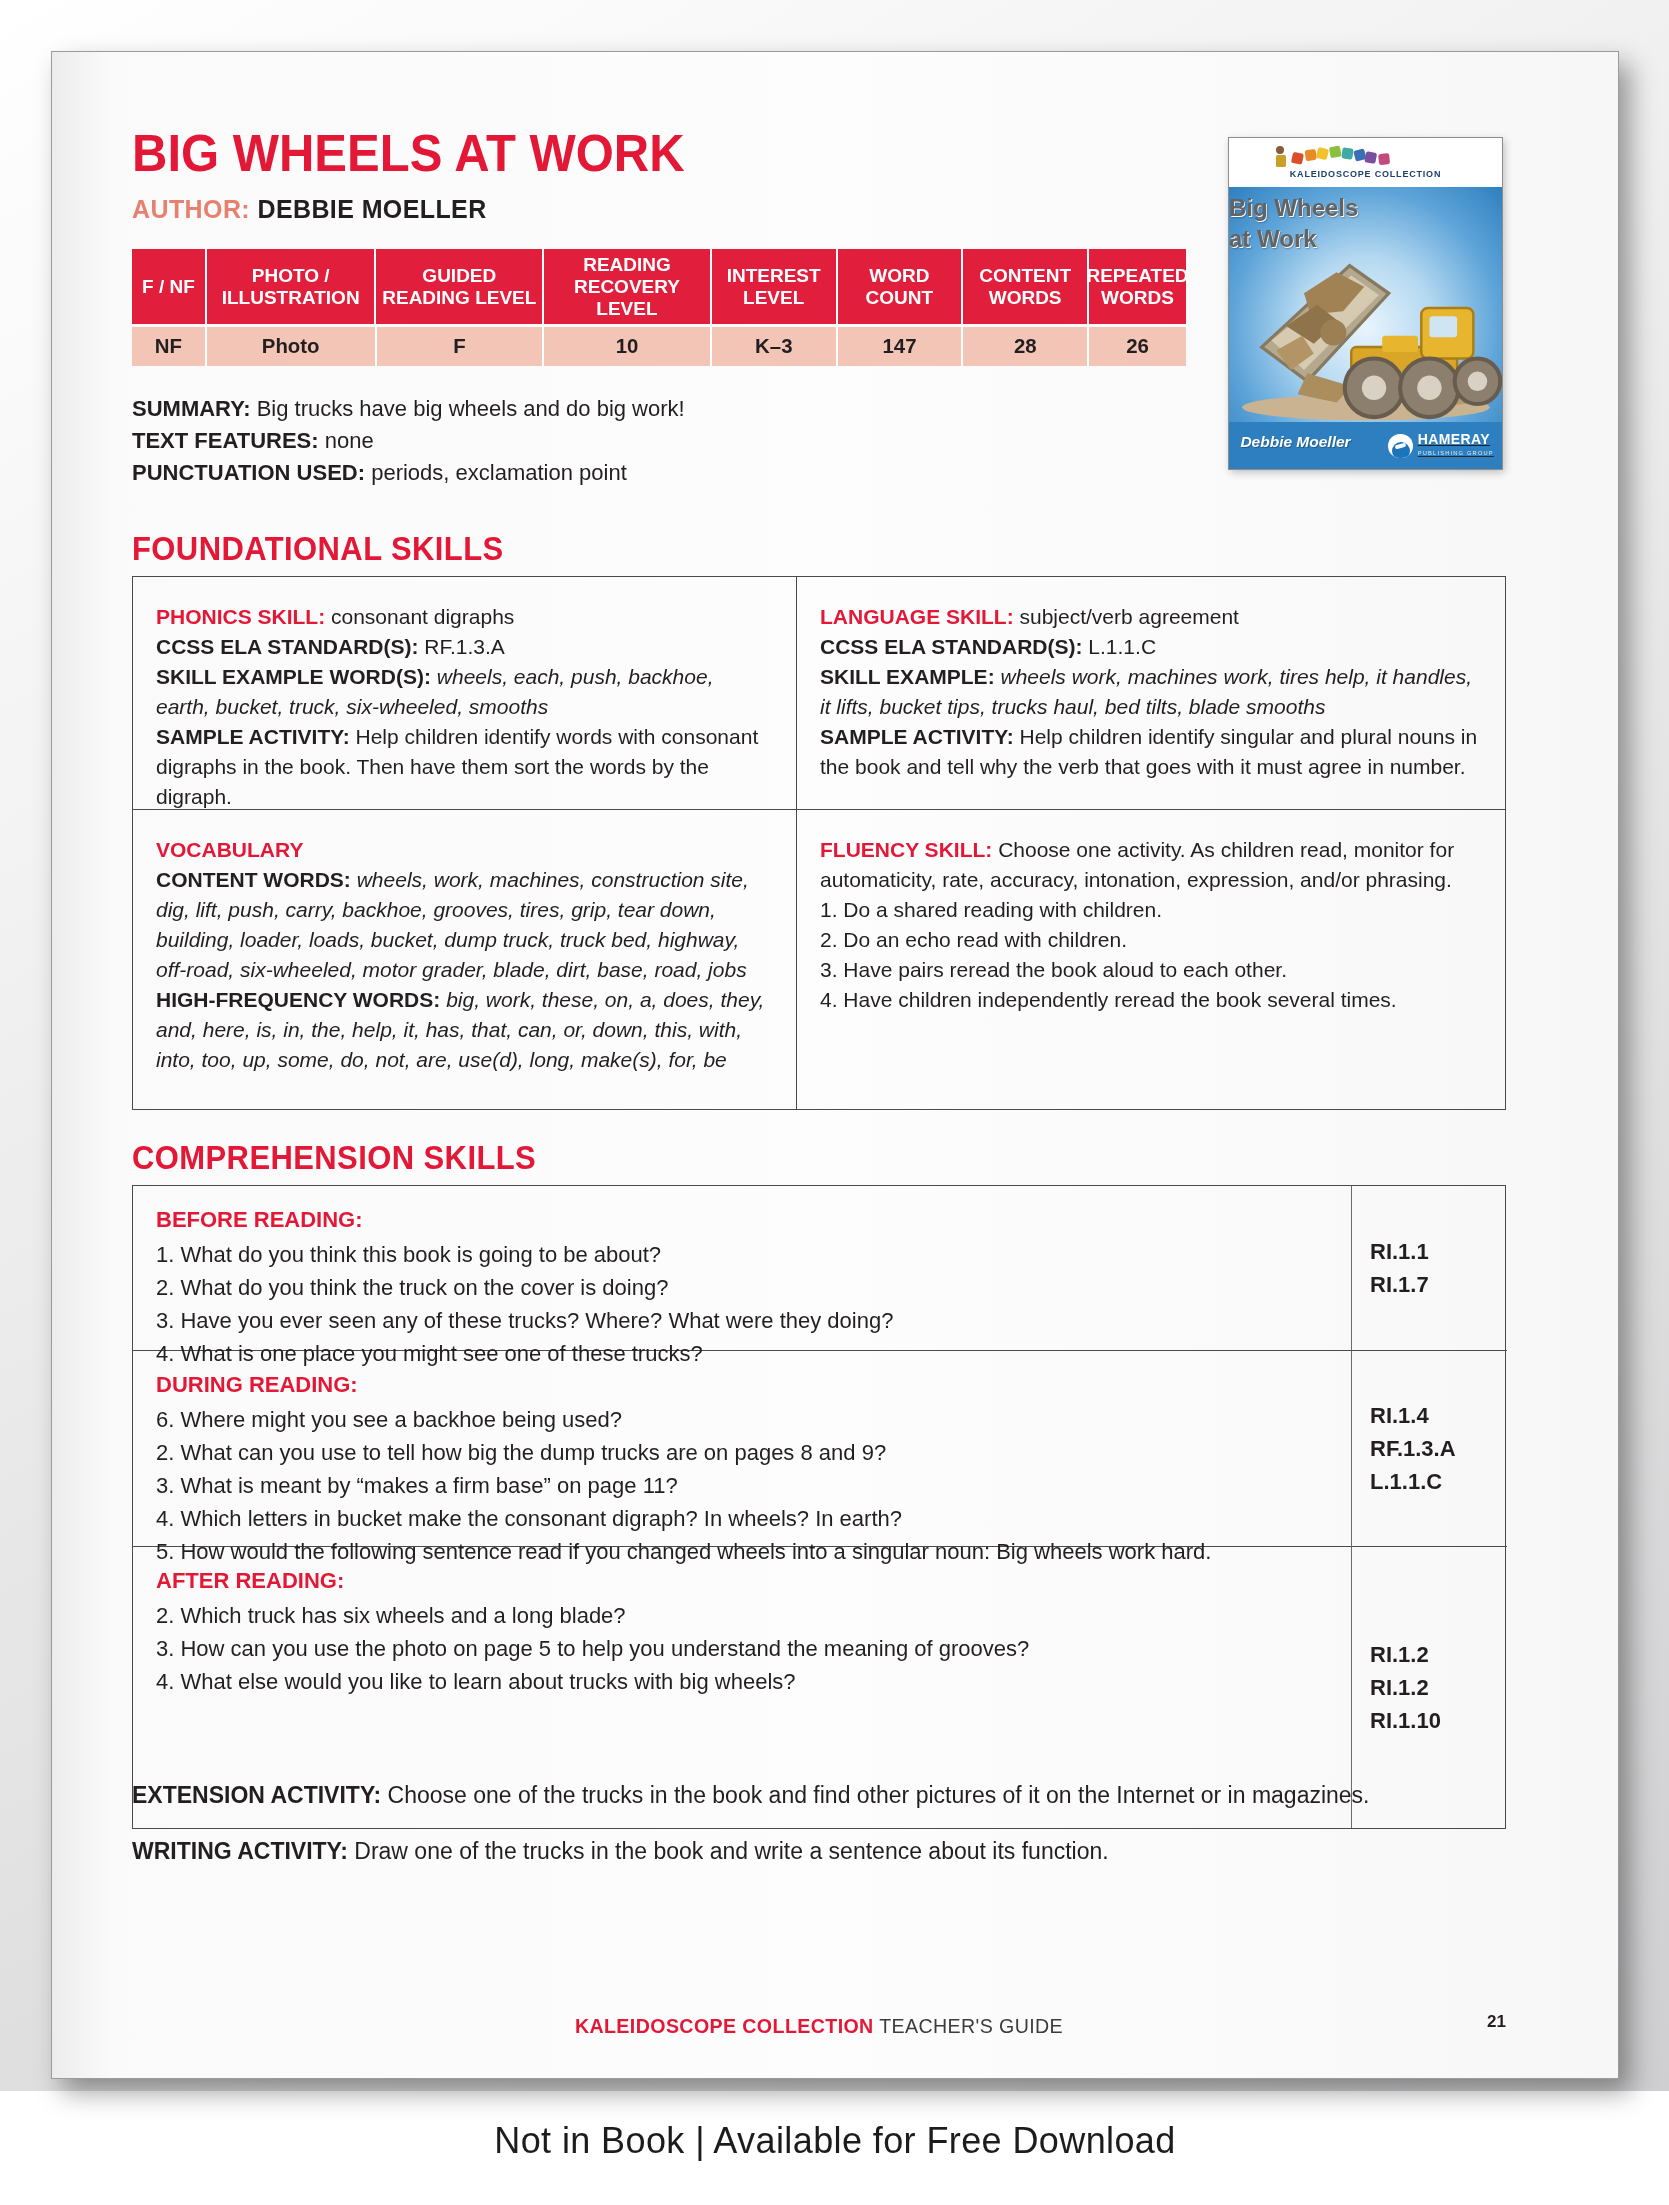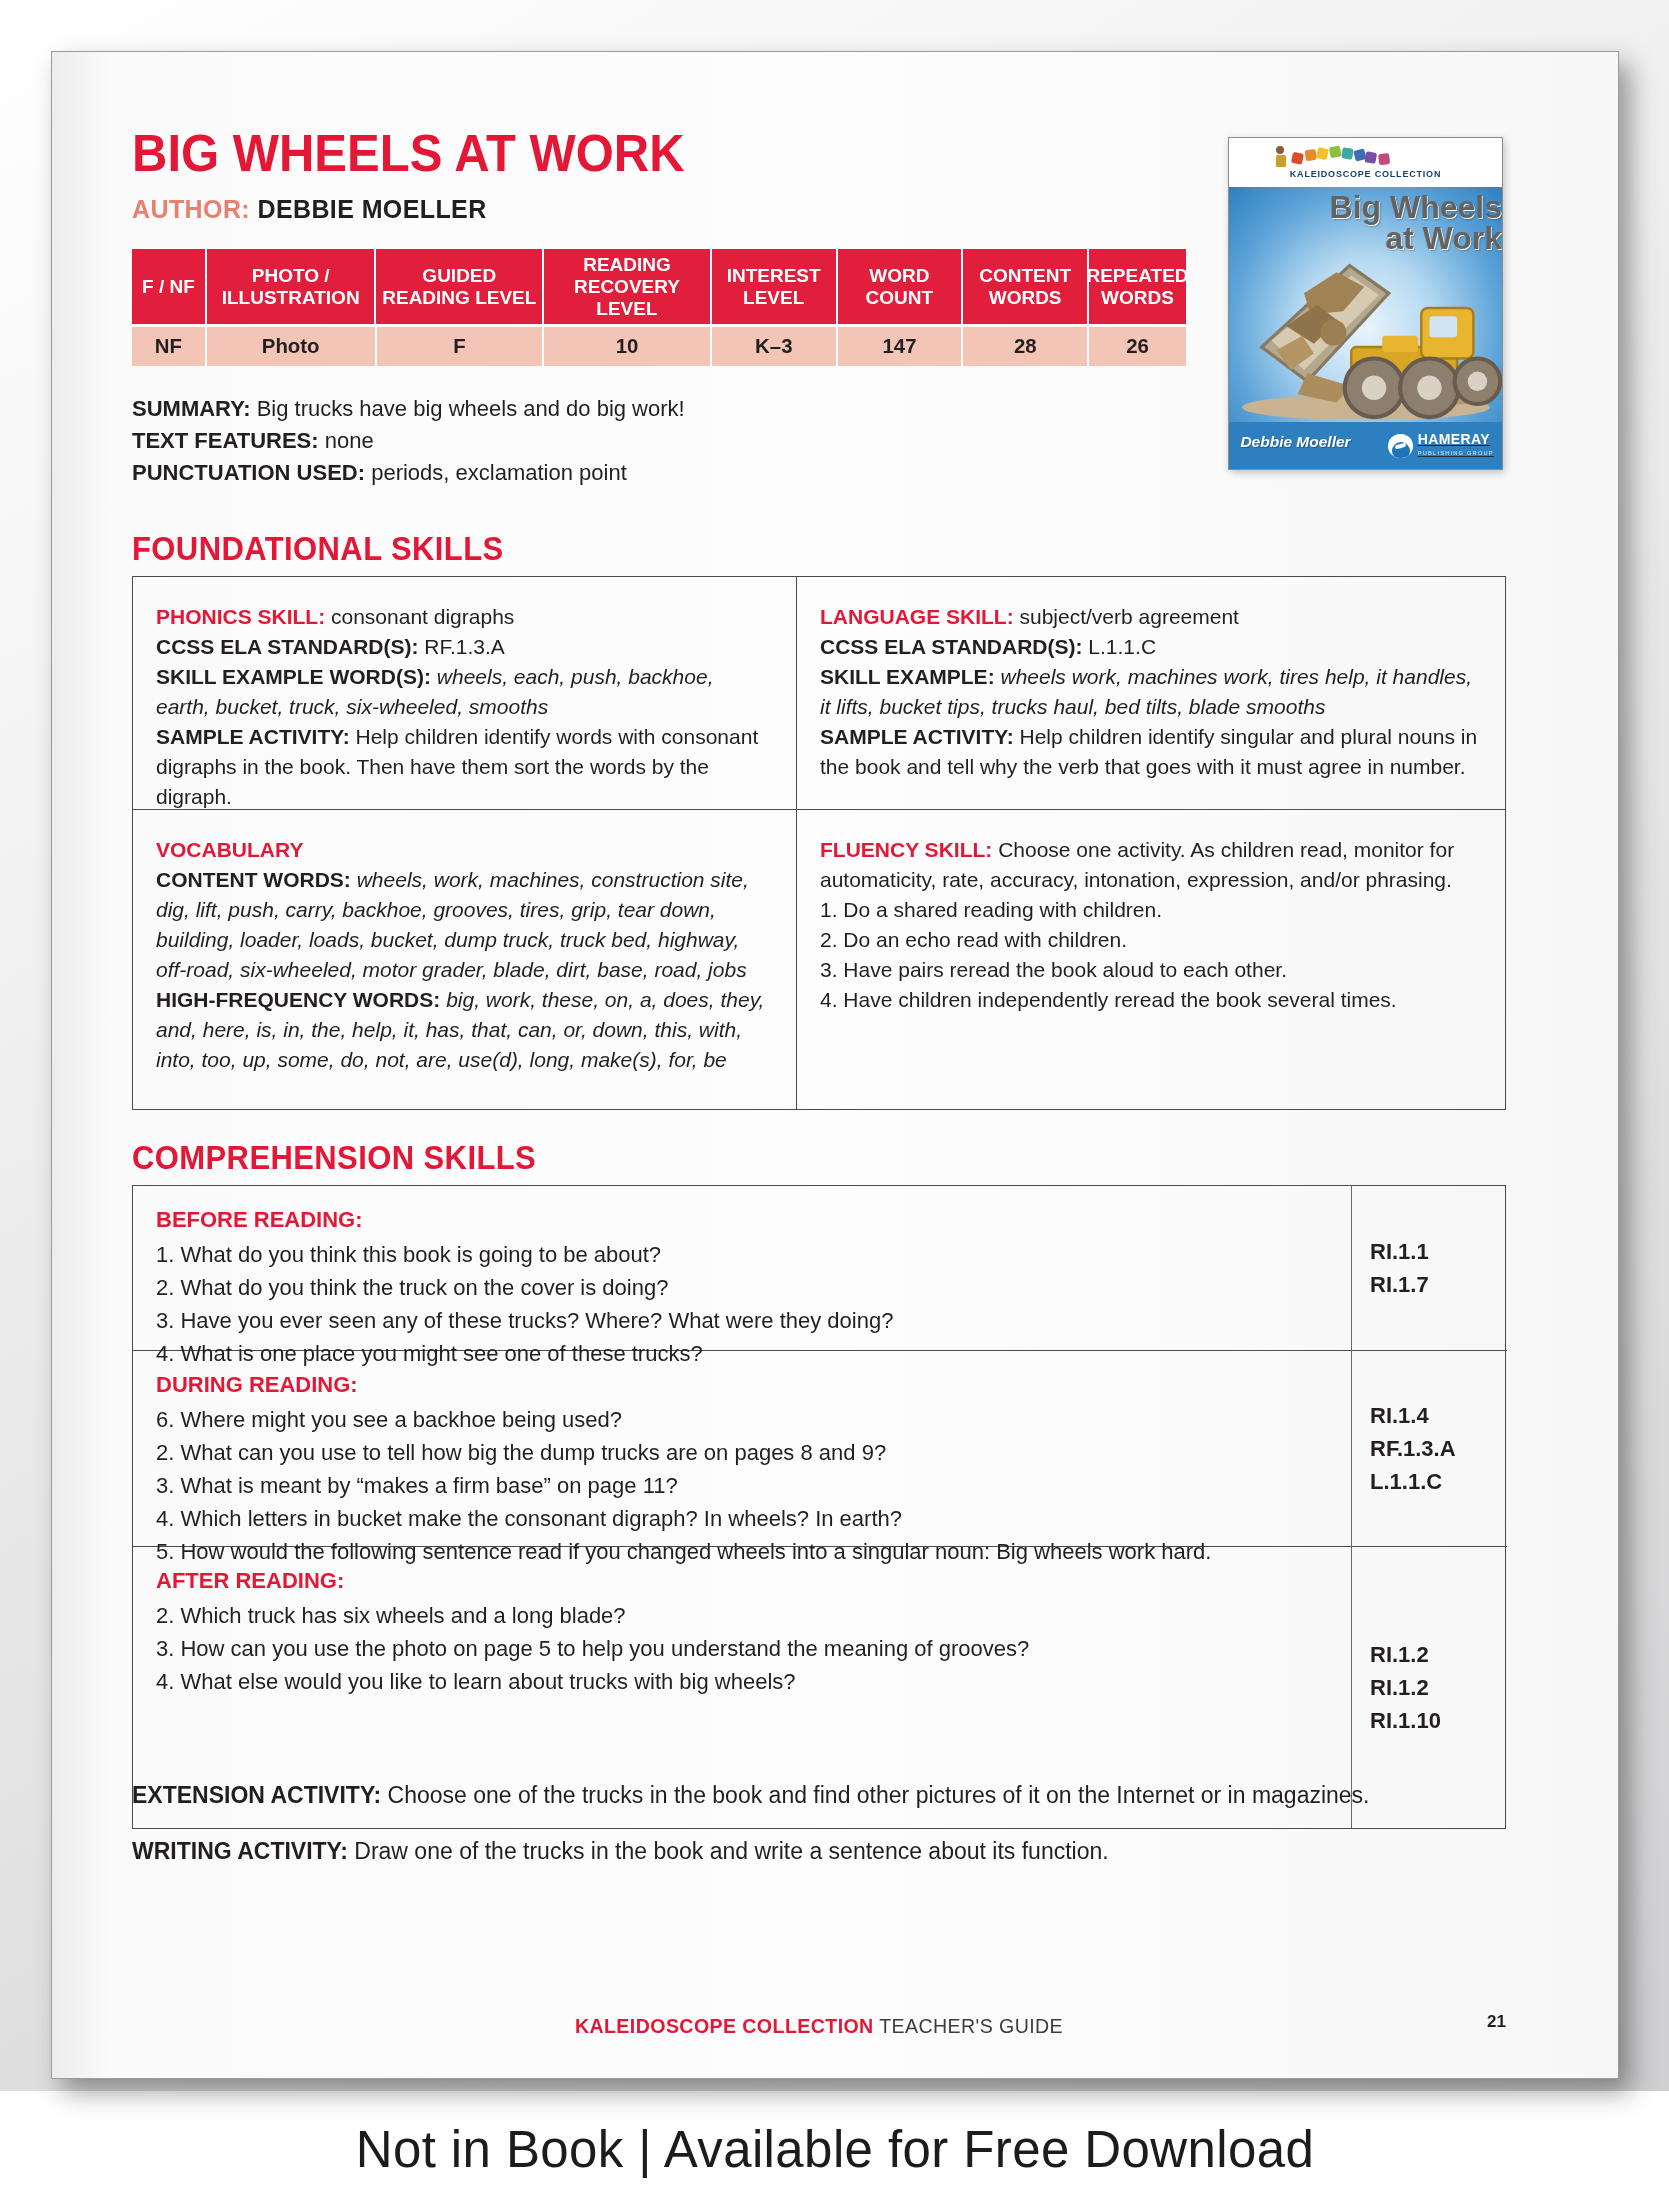--- a/index.html
+++ b/index.html
@@ -72,22 +72,22 @@
   .logo-kid .body{width:9.8px;height:11.4px;background:#c9a02a;border-radius:1.6px;margin-top:0.8px;}
   .logo-text{
     position:absolute;left:0;top:31px;width:100%;text-align:center;
     font-size:9px;font-weight:bold;color:#1b3f6e;letter-spacing:0.8px;
   }
   .cover-main{
     height:235px;position:relative;
     background:radial-gradient(ellipse at 50% 60%, #e9f4fd 0%, #b5d9f1 35%, #5ca3d8 70%, #2e7fbf 100%);
   }
   .cover-title{
-    position:absolute;top:4.9px;width:100%;text-align:right;
-    font-size:32px;line-height:31px;font-weight:bold;color:#636363;
+    position:absolute;top:4.9px;width:100%;text-align:left;
+    font-size:24px;line-height:31px;font-weight:bold;color:#636363;
     text-shadow:0.8px 0.8px 0 #ffffff, 1.6px 1.6px 1.6px rgba(0,0,0,0.25);
   }
   .cover-art{position:absolute;left:0;top:64px;}
   .cover-bottom{
     height:49px;background:#2e7fbf;position:relative;margin-top:0px;
   }
   .cover-author{
     position:absolute;left:11.4px;top:11.4px;color:#ffffff;font-size:15.5px;font-style:italic;font-weight:bold;
     text-shadow:0.8px 0.8px 0.8px rgba(0,0,0,0.3);
   }
@@ -135,21 +135,21 @@
   .activity p{margin:0 0 24.5px 0;}
 
   .footer{left:80px;top:1963px;width:1374px;font-size:19.6px;}
   .footer-center{text-align:center;}
   .footer .pgnum{position:absolute;right:0;top:-3.3px;font-size:17px;font-weight:bold;color:#231f20;}
   .footer .fc{color:#e31837;font-weight:bold;letter-spacing:0.4px;}
   .footer .fg{color:#3c3c3c;letter-spacing:0.4px;}
 
   .caption{
     position:absolute;left:0;top:2120px;width:1670px;text-align:center;
-    font-size:51px;color:#1c1c1c;letter-spacing:0.4px;
+    font-size:36px;color:#1c1c1c;letter-spacing:0.4px;
   }
 </style>
 </head>
 <body>
 
 <div class="backdrop"></div>
 
 <div class="page">
 
   <div class="abs doc-title">BIG WHEELS AT WORK</div>

